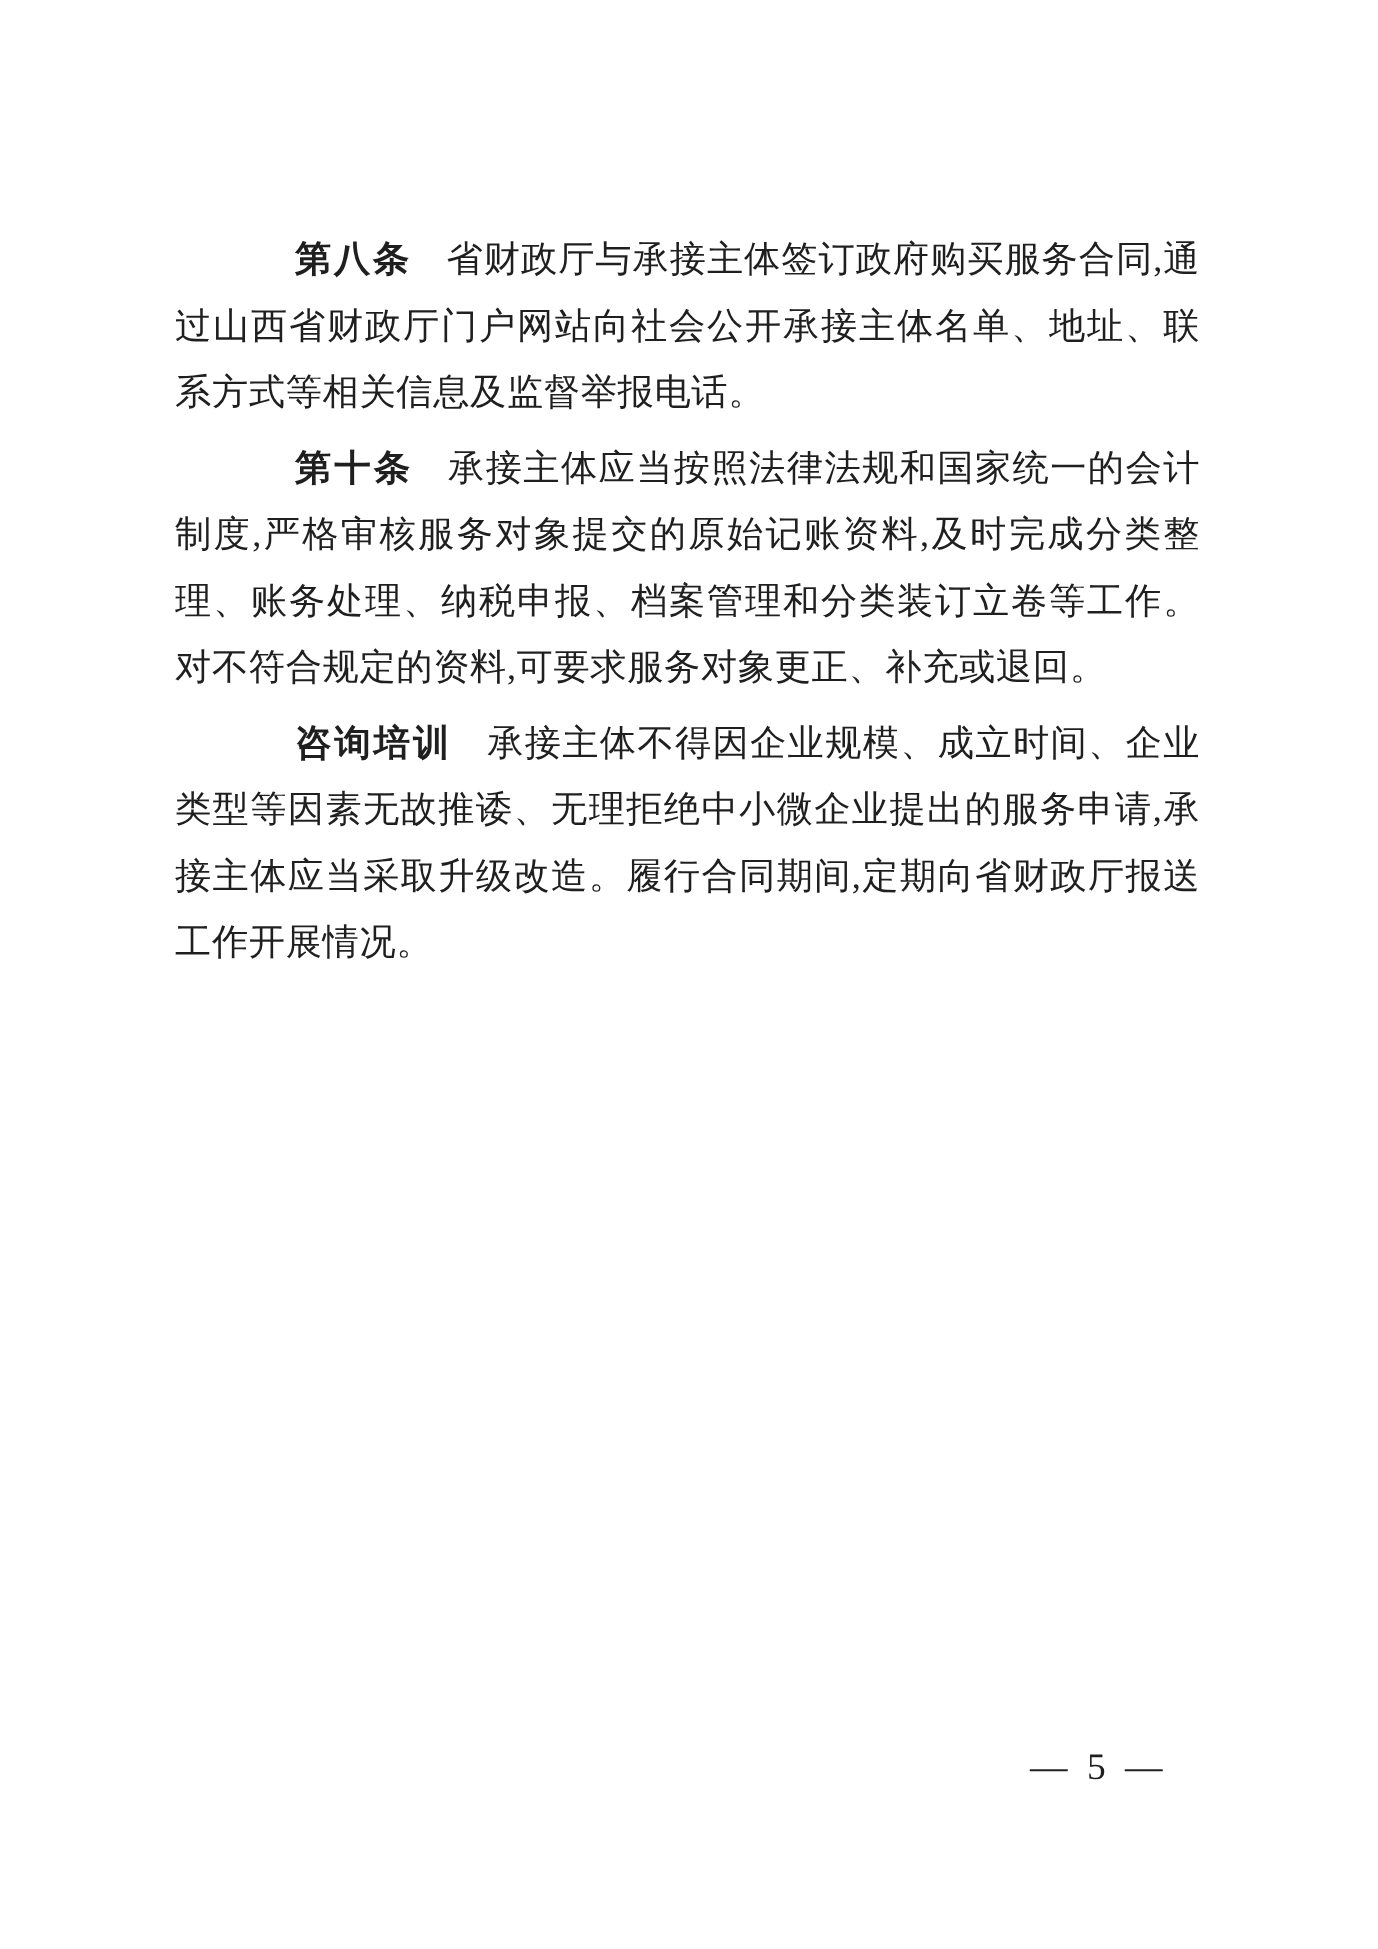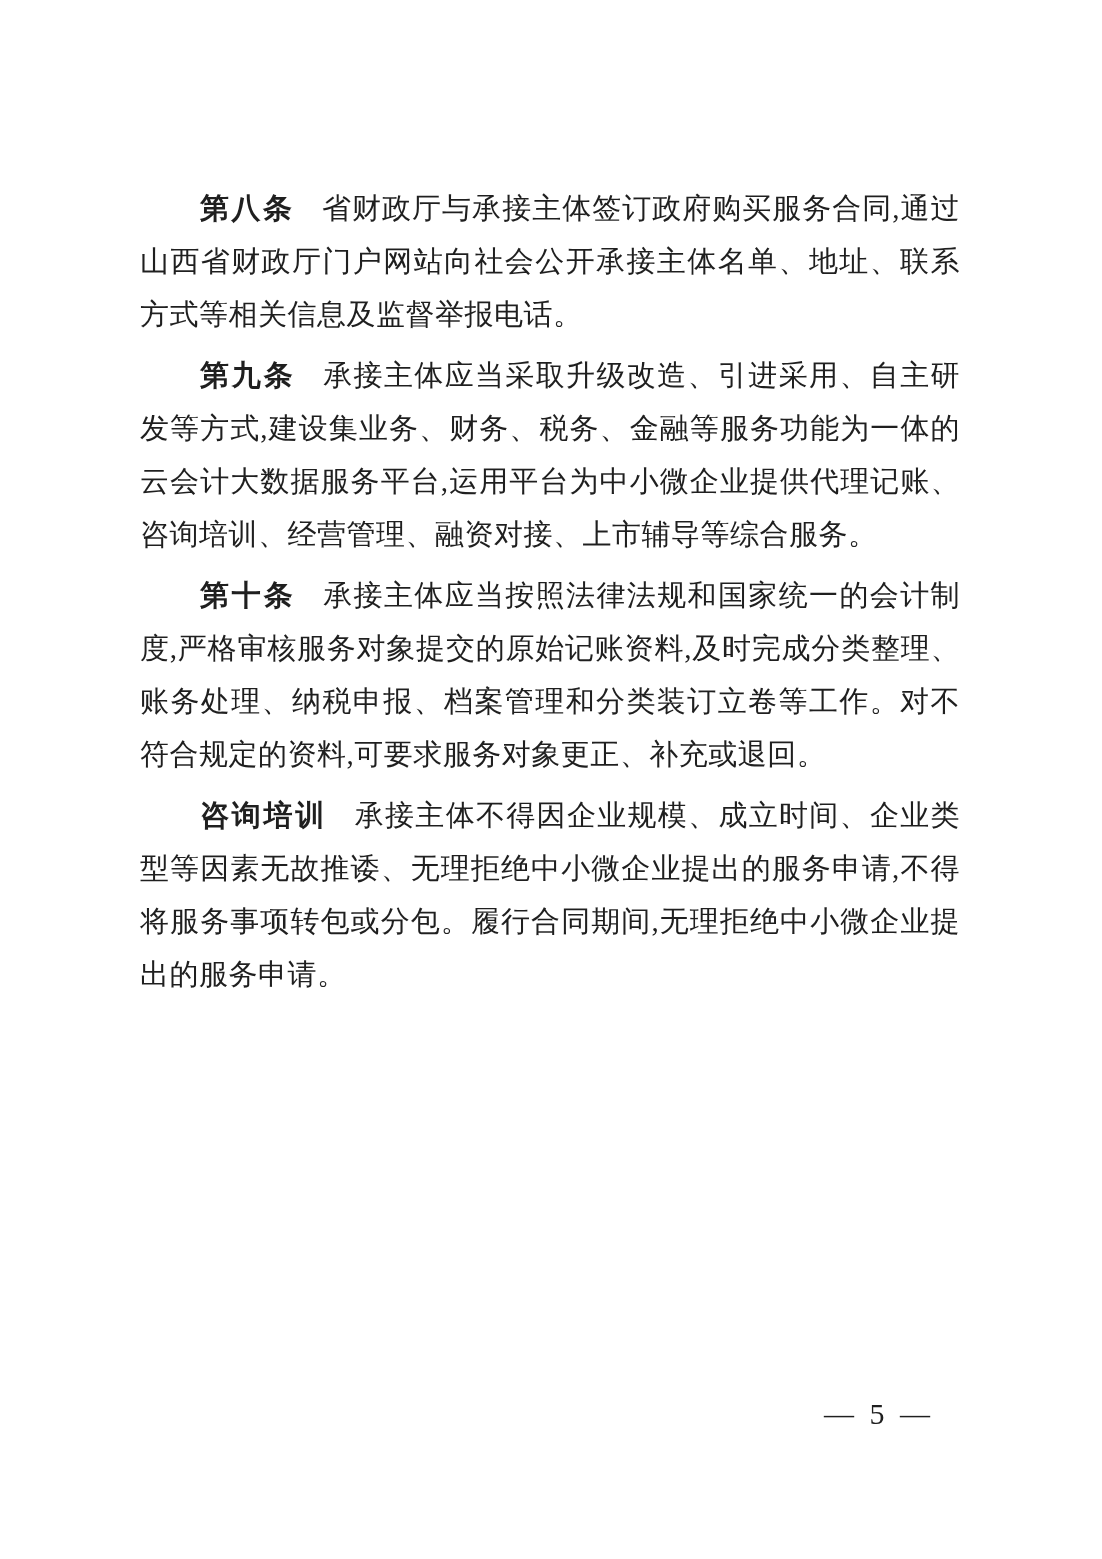--- a/index.html
+++ b/index.html
@@ -29,44 +29,44 @@
     text-align: justify;
     text-justify: inter-ideograph;
     text-indent: 60px;
     letter-spacing: 0.5px;
     word-break: break-all;
   }
   .article-label {
     font-weight: 700;
     margin-right: 0.95em;
     letter-spacing: 2px;
+    margin-left: 36px;
   }
   .page-number {
     position: absolute;
     top: 1396px;
     right: 168px;
     font-size: 30px;
     line-height: 36px;
     letter-spacing: 4px;
     color: #1f1f1f;
     white-space: nowrap;
   }
 </style>
 </head>
 <body>
 
 <div class="page">
   <div class="content">
 
     <p class="para"><b class="article-label">第八条</b><span>省财政厅与承接主体签订政府购买服务合同,通过山西省财政厅门户网站向社会公开承接主体名单、地址、联系方式等相关信息及监督举报电话。</span></p>
 
-    <p class="para"><b class="article-label">第九条</b><span>承接主体应当采取升级改造、引进采用、自主研发等方式,建设集业务、财务、税务、金融等服务功能为一体的云会计大数据服务平台,运用平台为中小微企业提供代理记账、咨询培训、经营管理、融资对接、上市辅导等综合服务。</span></p>
 
     <p class="para"><b class="article-label">第十条</b><span>承接主体应当按照法律法规和国家统一的会计制度,严格审核服务对象提交的原始记账资料,及时完成分类整理、账务处理、纳税申报、档案管理和分类装订立卷等工作。对不符合规定的资料,可要求服务对象更正、补充或退回。</span></p>
 
 
-    <p class="para"><b class="article-label">咨询培训</b><span>承接主体不得因企业规模、成立时间、企业类型等因素无故推诿、无理拒绝中小微企业提出的服务申请,不得将服务事项转包或分包。履行合同期间,无理拒绝中小微企业提出的服务申请。</span></p>
+    <p class="para"><b class="article-label">咨询培训</b><span>承接主体不得因企业规模、成立时间、企业类型等因素无故推诿、无理拒绝中小微企业提出的服务申请,承接主体应当采取升级改造。履行合同期间,定期向省财政厅报送工作开展情况。</span></p>
 
 
   </div>
 
   <div class="page-number">— 5 —</div>
 </div>
 
 </body></html>

